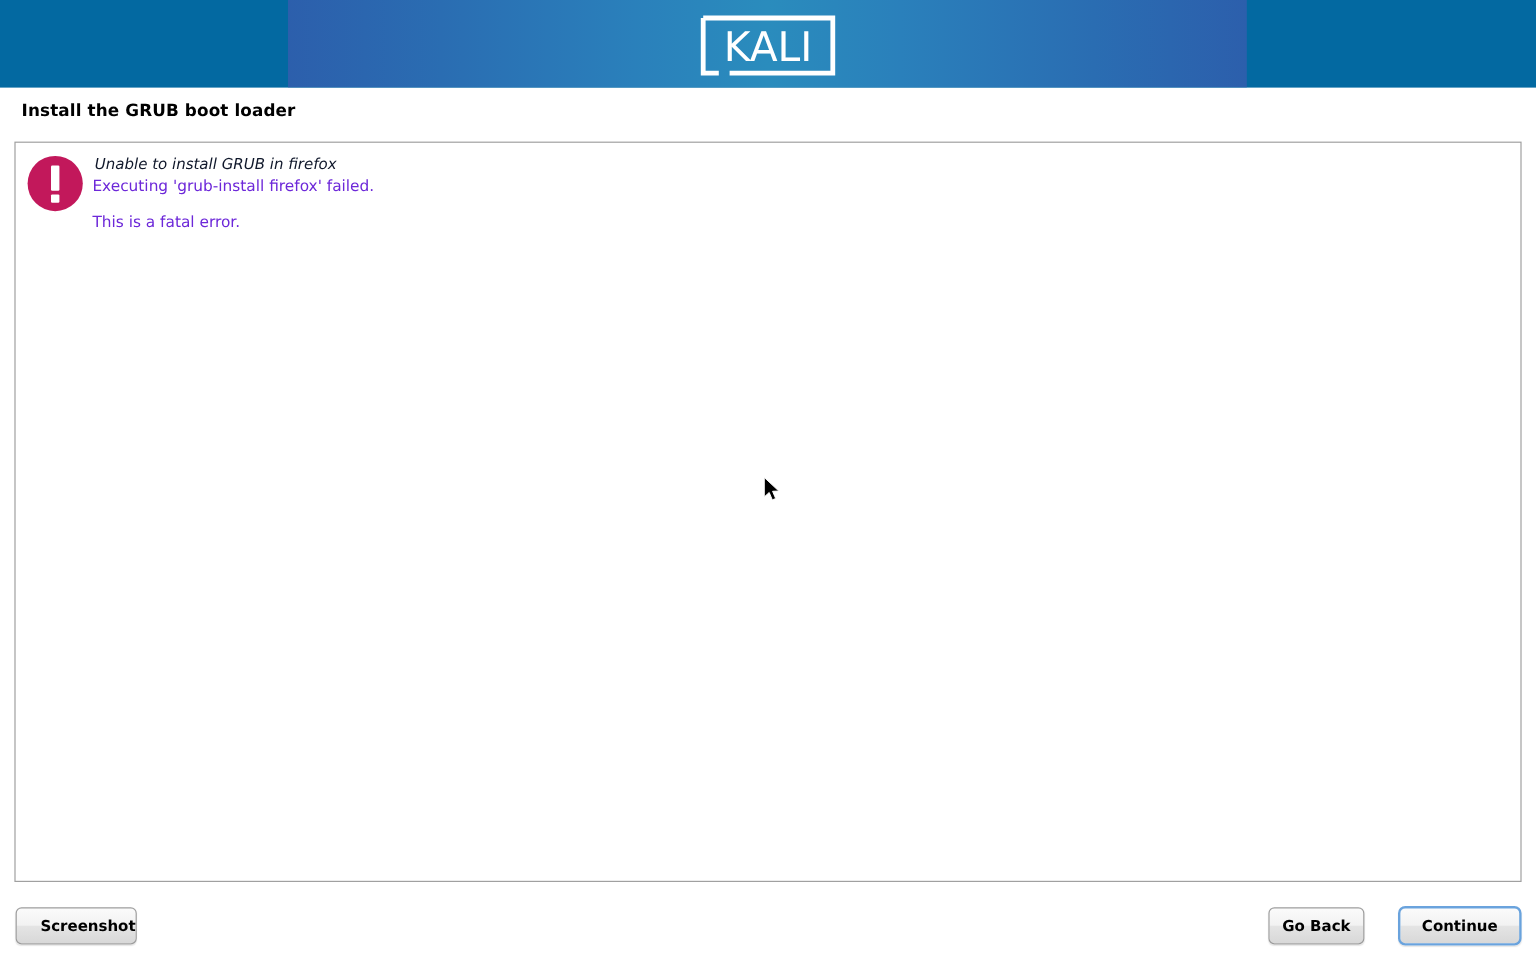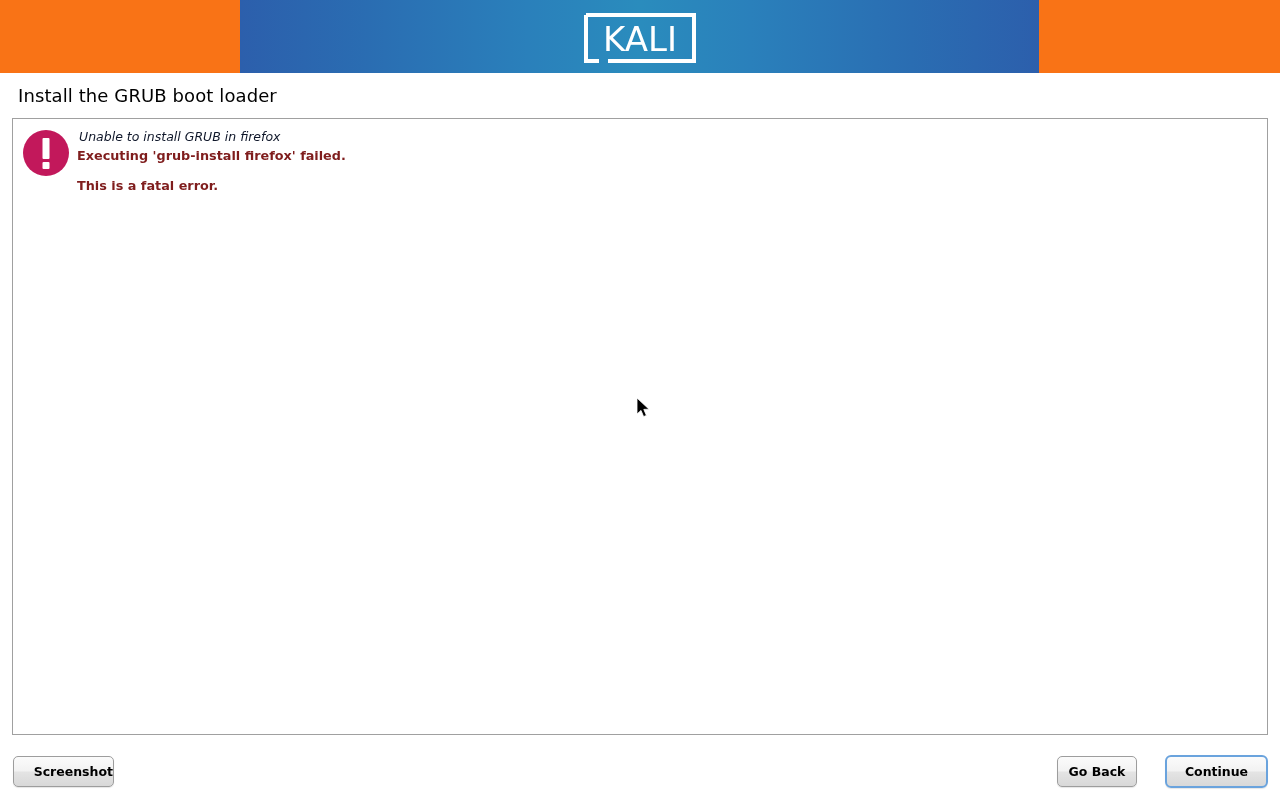--- a/index.html
+++ b/index.html
@@ -15,21 +15,21 @@
     position: relative;
   }
 
   
   #banner {
     position: absolute;
     left: 0;
     top: 0;
     width: 1280px;
     height: 73px;
-    background: #f97316;
+    background: #0369a1;
     overflow: hidden;
   }
   #banner-gradient {
     position: absolute;
     left: 240px;
     top: 0;
     width: 799px;
     height: 73px;
     background: linear-gradient(to right,
         #2c5fac 0%,
@@ -47,22 +47,22 @@
     width: 114px;
     height: 52px;
   }
   #kali-logo svg { display: block; }
 
   
   #page-title {
     position: absolute;
     left: 18px;
     top: 85px;
-    font-size: 18px;
-    font-weight: normal;
+    font-size: 14px;
+    font-weight: bold;
     color: #000000;
     letter-spacing: 0.1px;
   }
 
   
   #panel {
     position: absolute;
     left: 12px;
     top: 118px;
     width: 1256px;
@@ -95,22 +95,22 @@
   }
   .err-line-italic {
     font-size: 12.5px;
     font-style: italic;
     color: #0f172a;
     line-height: 19px;
     padding-left: 2px;
   }
   .err-line-bold {
     font-size: 12.8px;
-    font-weight: bold;
-    color: #7f1d1d;
+    font-weight: normal;
+    color: #6d28d9;
     line-height: 20px;
   }
   .err-spacer { height: 10px; }
 
   
   .btn {
     position: absolute;
     box-sizing: border-box;
     height: 31px;
     border-radius: 5px;

